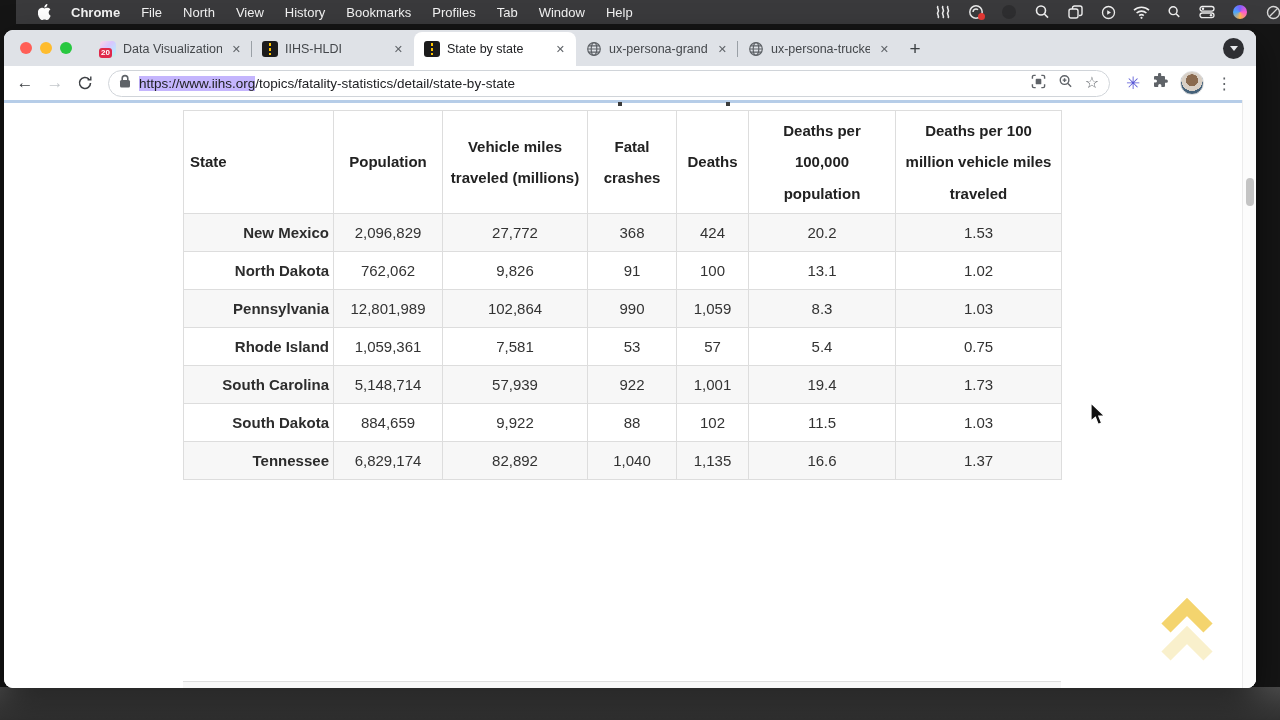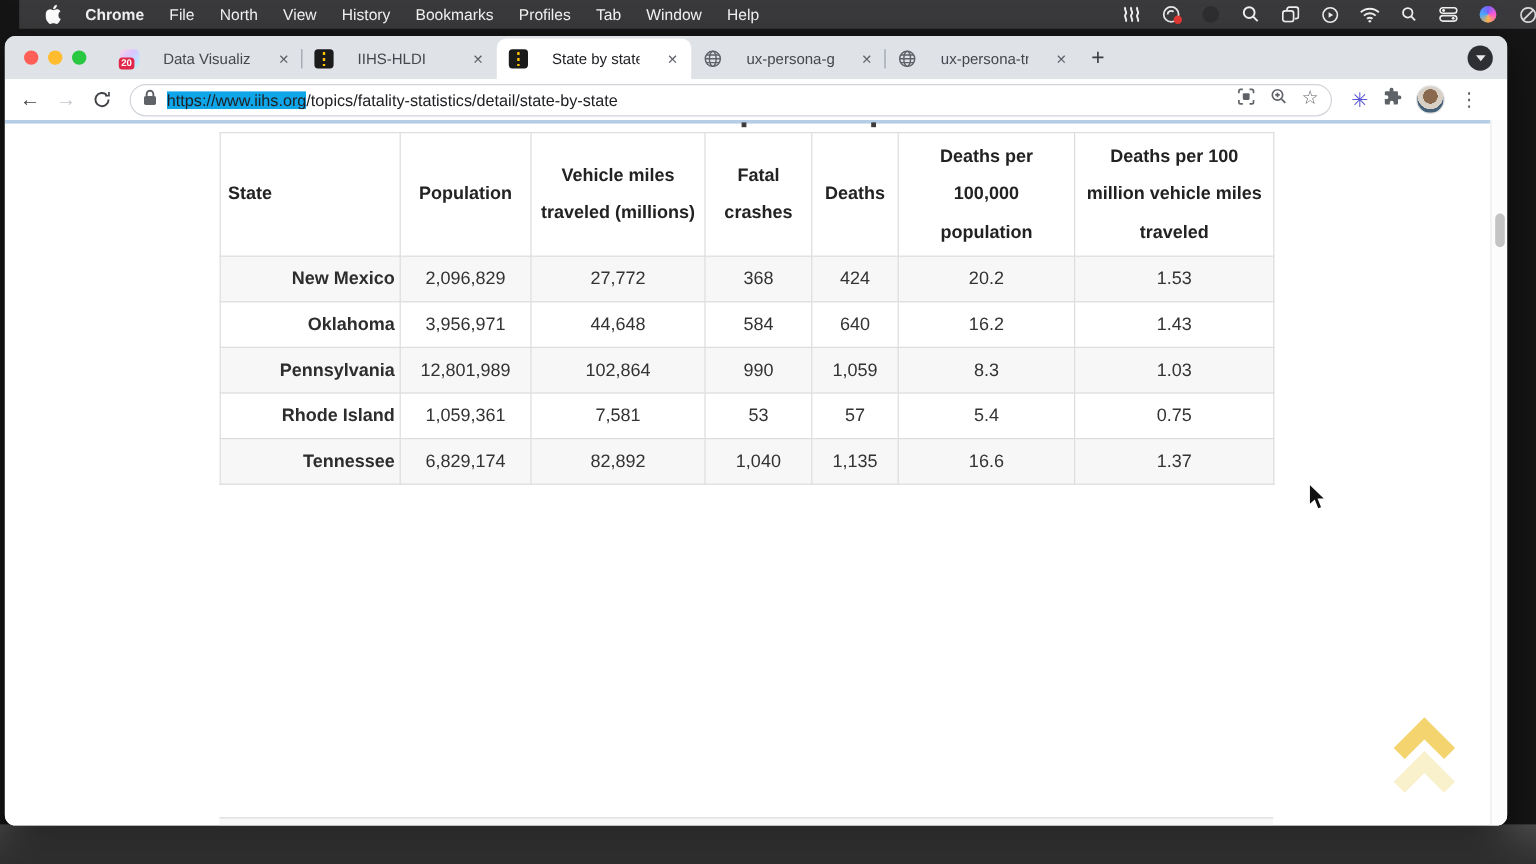--- a/index.html
+++ b/index.html
@@ -26,21 +26,21 @@
 
   
   .window{position:absolute;left:4px;top:30px;width:1252px;height:658px;border-radius:9px;
     overflow:hidden;background:#fff;box-shadow:0 14px 34px rgba(0,0,0,.55);}
 
   
   .tabstrip{height:36px;background:#dfe2e7;display:flex;align-items:flex-end;}
   .traffic{display:flex;gap:8px;align-items:center;height:36px;padding:0 18px 0 16px;}
   .tl{width:12px;height:12px;border-radius:50%;}
   .tl.red{background:#ff5f57;} .tl.yellow{background:#febc2e;} .tl.green{background:#28c840;}
-  .tab{width:162px;height:34px;display:flex;align-items:center;gap:20px;padding:0 8px 0 10px;
+  .tab{width:162px;height:34px;display:flex;align-items:center;gap:7px;padding:0 8px 0 10px;
     font-size:12.5px;color:#44474b;position:relative;flex:none;}
   .tab .title{flex:1;white-space:nowrap;overflow:hidden;}
   .tab .close{font-size:11px;color:#5f6368;padding:1px 3px;border-radius:4px;}
   .tab.active{background:#fff;border-radius:8px 8px 0 0;color:#202124;height:34px;}
   .tab.sep::after{content:"";position:absolute;right:0;top:9px;height:16px;width:1px;background:#9aa0a6;}
   .favicon{width:16px;height:16px;flex:none;position:relative;}
   .fav-cal{border-radius:4px;background:linear-gradient(135deg,#ffd6e8 0%,#d9c5ff 40%,#bfe3ff 75%,#c8f3d8 100%);}
   .fav-cal .badge{position:absolute;left:-1px;bottom:-1px;background:#e0284a;color:#fff;
     font-size:8px;font-weight:700;border-radius:3px;padding:0 2px;line-height:10px;}
   .fav-road{border-radius:3px;background:#1b1b1b;}
@@ -54,21 +54,21 @@
     border-top:5px solid #e8eaed;}
 
   
   .toolbar{height:34px;background:#fff;display:flex;align-items:center;padding:0 8px;gap:4px;}
   .navbtn{width:26px;height:26px;display:flex;align-items:center;justify-content:center;
     font-size:17px;color:#3f4246;border-radius:50%;}
   .navbtn.disabled{color:#c3c7cb;}
   .omnibox{flex:1;max-width:1002px;height:27px;border:1px solid #d0d4d9;border-radius:14px;
     display:flex;align-items:center;padding:0 10px;gap:8px;background:#fff;margin-left:6px;}
   .urltext{flex:1;font-size:13.5px;color:#202124;white-space:nowrap;overflow:hidden;}
-  .urltext .sel{background:#0ea5e9;}
+  .urltext .sel{background:#c4b5fd;}
   .box-icons{display:flex;align-items:center;gap:12px;color:#5f6368;}
   .star{font-size:16px;color:#5f6368;line-height:1;}
   .afterbox{display:flex;align-items:center;gap:12px;padding:0 8px 0 12px;}
   .ext-flower{font-size:17px;color:#5857d6;line-height:1;}
   .avatar{width:24px;height:24px;border-radius:50%;
     background:radial-gradient(circle at 50% 38%, #8a6a4f 0 34%, #d8cfc5 35% 60%, #46627a 61% 100%);
     border:1px solid #e0e0e0;}
   .kebab{font-size:16px;color:#5f6368;letter-spacing:0;}
 
   
@@ -319,47 +319,65 @@
             <tr>
               <td>New Mexico</td>
               <td>2,096,829</td>
               <td>27,772</td>
               <td>368</td>
               <td>424</td>
               <td>20.2</td>
               <td>1.53</td>
             </tr>
             <tr>
-              <td>Oklahoma</td>
-              <td>3,956,971</td>
-              <td>44,648</td>
-              <td>584</td>
-              <td>640</td>
-              <td>16.2</td>
-              <td>1.43</td>
+              <td>North Dakota</td>
+              <td>762,062</td>
+              <td>9,826</td>
+              <td>91</td>
+              <td>100</td>
+              <td>13.1</td>
+              <td>1.02</td>
             </tr>
             <tr>
               <td>Pennsylvania</td>
               <td>12,801,989</td>
               <td>102,864</td>
               <td>990</td>
               <td>1,059</td>
               <td>8.3</td>
               <td>1.03</td>
             </tr>
             <tr>
               <td>Rhode Island</td>
               <td>1,059,361</td>
               <td>7,581</td>
               <td>53</td>
               <td>57</td>
               <td>5.4</td>
               <td>0.75</td>
             </tr>
             <tr>
+              <td>South Carolina</td>
+              <td>5,148,714</td>
+              <td>57,939</td>
+              <td>922</td>
+              <td>1,001</td>
+              <td>19.4</td>
+              <td>1.73</td>
+            </tr>
+            <tr>
+              <td>South Dakota</td>
+              <td>884,659</td>
+              <td>9,922</td>
+              <td>88</td>
+              <td>102</td>
+              <td>11.5</td>
+              <td>1.03</td>
+            </tr>
+            <tr>
               <td>Tennessee</td>
               <td>6,829,174</td>
               <td>82,892</td>
               <td>1,040</td>
               <td>1,135</td>
               <td>16.6</td>
               <td>1.37</td>
             </tr>
           </tbody>
       </table>

